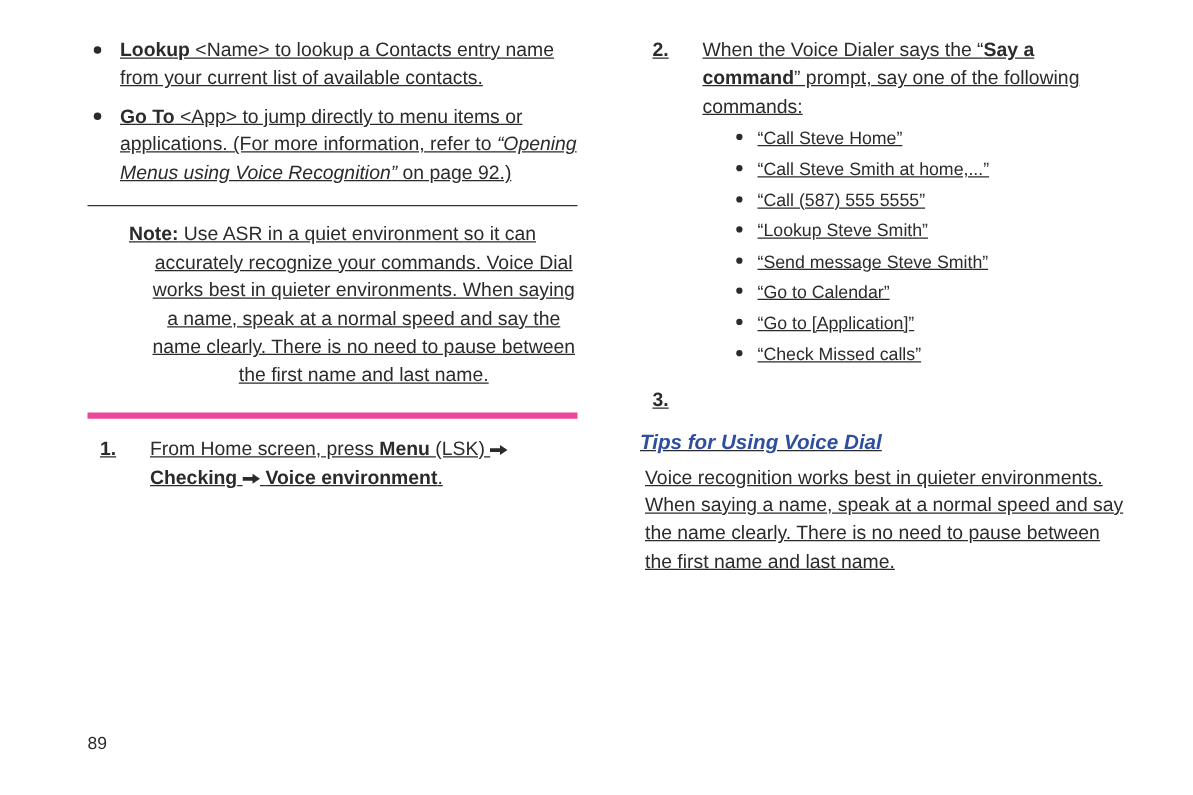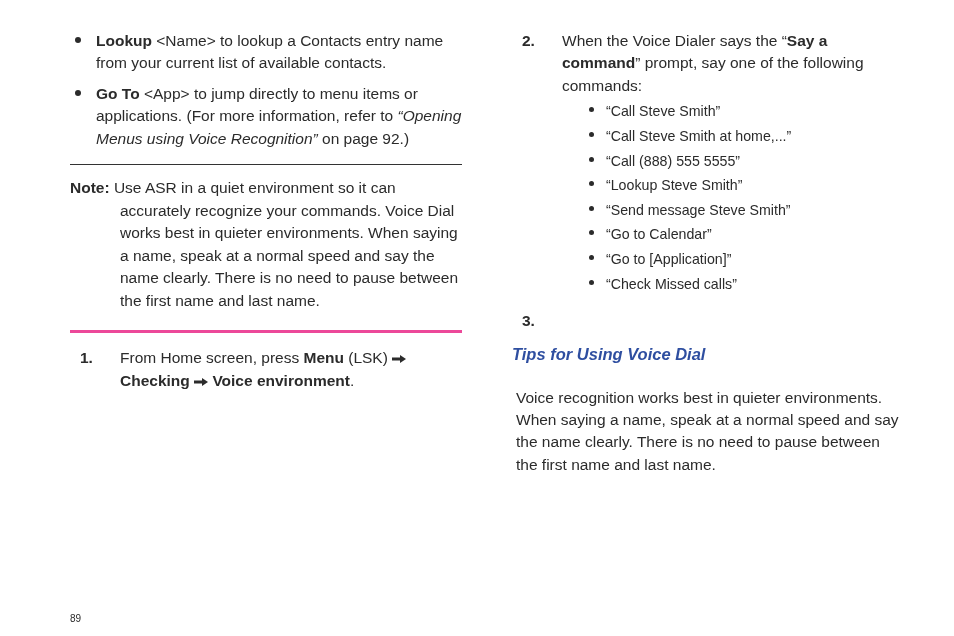--- a/index.html
+++ b/index.html
@@ -19,20 +19,21 @@
     padding: 30px 50px 40px 70px;
   }
   .columns {
     display: flex;
     gap: 50px;
     height: 100%;
   }
   .col {
     flex: 1 1 0;
     min-width: 0;
+    text-decoration: underline;
   }
   p { margin: 0 0 6px 0; }
   .bul {
     position: relative;
     padding-left: 26px;
     margin-bottom: 8px;
   }
   .bul .dot,
   .subbul .sdot {
     position: absolute;
@@ -57,44 +58,45 @@
   }
   .numitem .n {
     width: 40px;
     padding-left: 10px;
     font-weight: bold;
     flex-shrink: 0;
   }
   .numitem .t { flex: 1; }
   .note {
     border-top: 1px solid #333;
-    border-bottom: 3px solid #ec4899;
+    border-bottom: 5px solid #ec4899;
     padding: 12px 0 12px 0;
     margin: 14px 0 14px 0;
+    text-align: center;
   }
   .note p { padding-left: 50px; text-indent: -50px; }
   b, .b { font-weight: bold; }
   .i { font-style: italic; }
   .arrow {
     display: inline-block;
     vertical-align: -2px;
   }
   .arrow svg { display: block; }
   .heading {
     color: #2e4ea0;
     font-weight: bold;
     font-style: italic;
-    margin: 10px 0 20px 0;
+    margin: 10px 0 5px 0;
     font-size: 16.5px;
   }
   .pageno {
     position: absolute;
     left: 70px;
-    bottom: 10px;
-    font-size: 10px;
+    bottom: 32px;
+    font-size: 14px;
   }
   .sublist { margin-left: 20px; }
 </style>
 </head>
 <body>
 
 <div class="page">
   <div class="columns">
 
     <div class="col">
@@ -129,23 +131,23 @@
 
     </div>
 
     <div class="col">
 
       <div class="numitem" style="margin-top:0">
         <div class="n">2.</div>
         <div class="t">
           <span>When the Voice Dialer says the “</span><b>Say a command</b><span>” prompt, say one of the following commands:</span>
           <div class="sublist">
-            <div class="subbul"><span class="sdot"></span><span>“Call Steve Smith”</span></div>
+            <div class="subbul"><span class="sdot"></span><span>“Call Steve Home”</span></div>
             <div class="subbul"><span class="sdot"></span><span>“Call Steve Smith at home,...”</span></div>
-            <div class="subbul"><span class="sdot"></span><span>“Call (888) 555 5555”</span></div>
+            <div class="subbul"><span class="sdot"></span><span>“Call (587) 555 5555”</span></div>
             <div class="subbul"><span class="sdot"></span><span>“Lookup Steve Smith”</span></div>
             <div class="subbul"><span class="sdot"></span><span>“Send message Steve Smith”</span></div>
             <div class="subbul"><span class="sdot"></span><span>“Go to Calendar”</span></div>
             <div class="subbul"><span class="sdot"></span><span>“Go to [Application]”</span></div>
             <div class="subbul"><span class="sdot"></span><span>“Check Missed calls”</span></div>
           </div>
         </div>
       </div>
 
       <div class="numitem">

